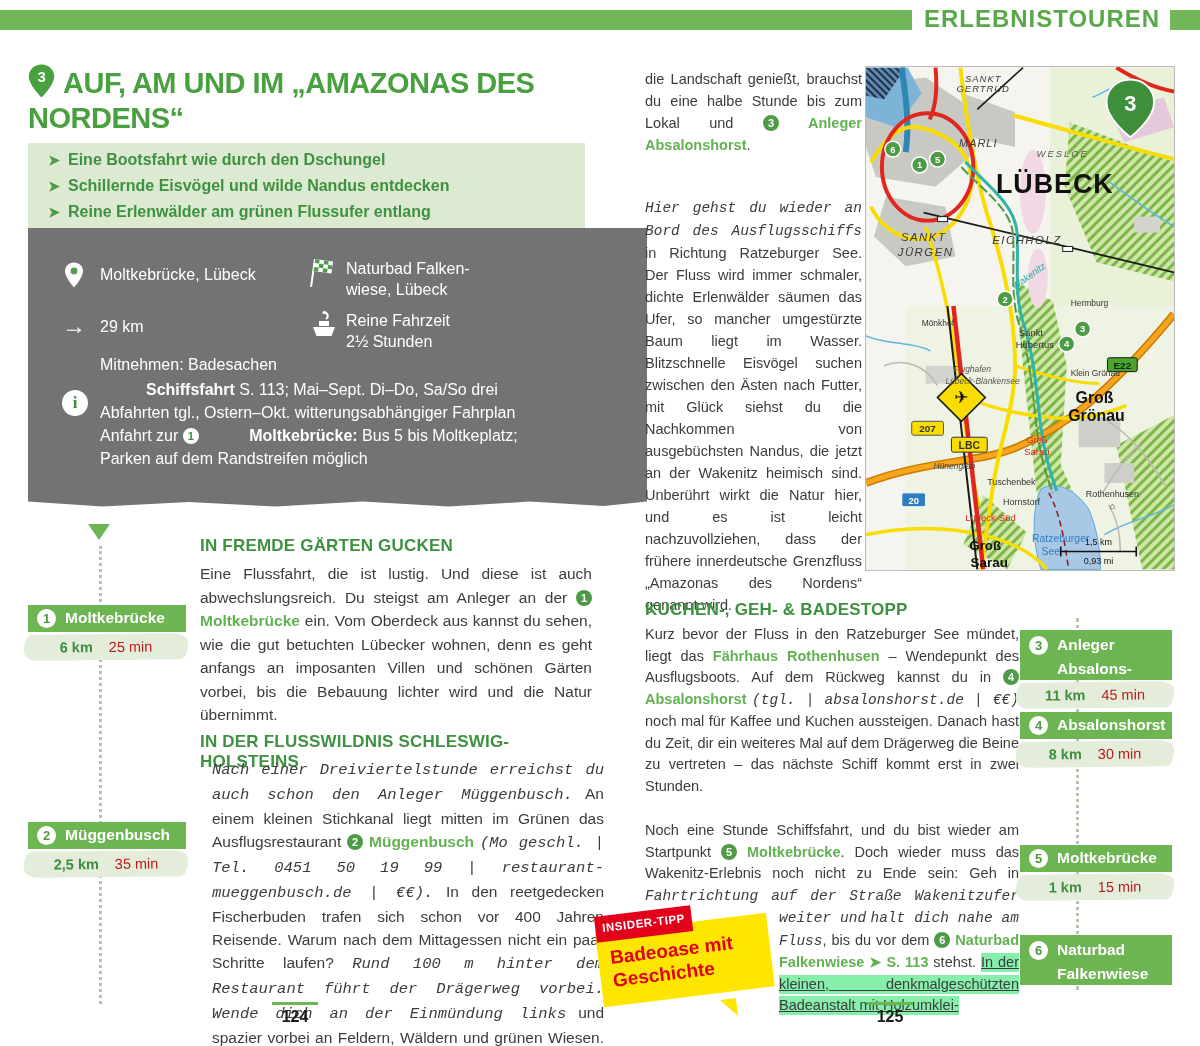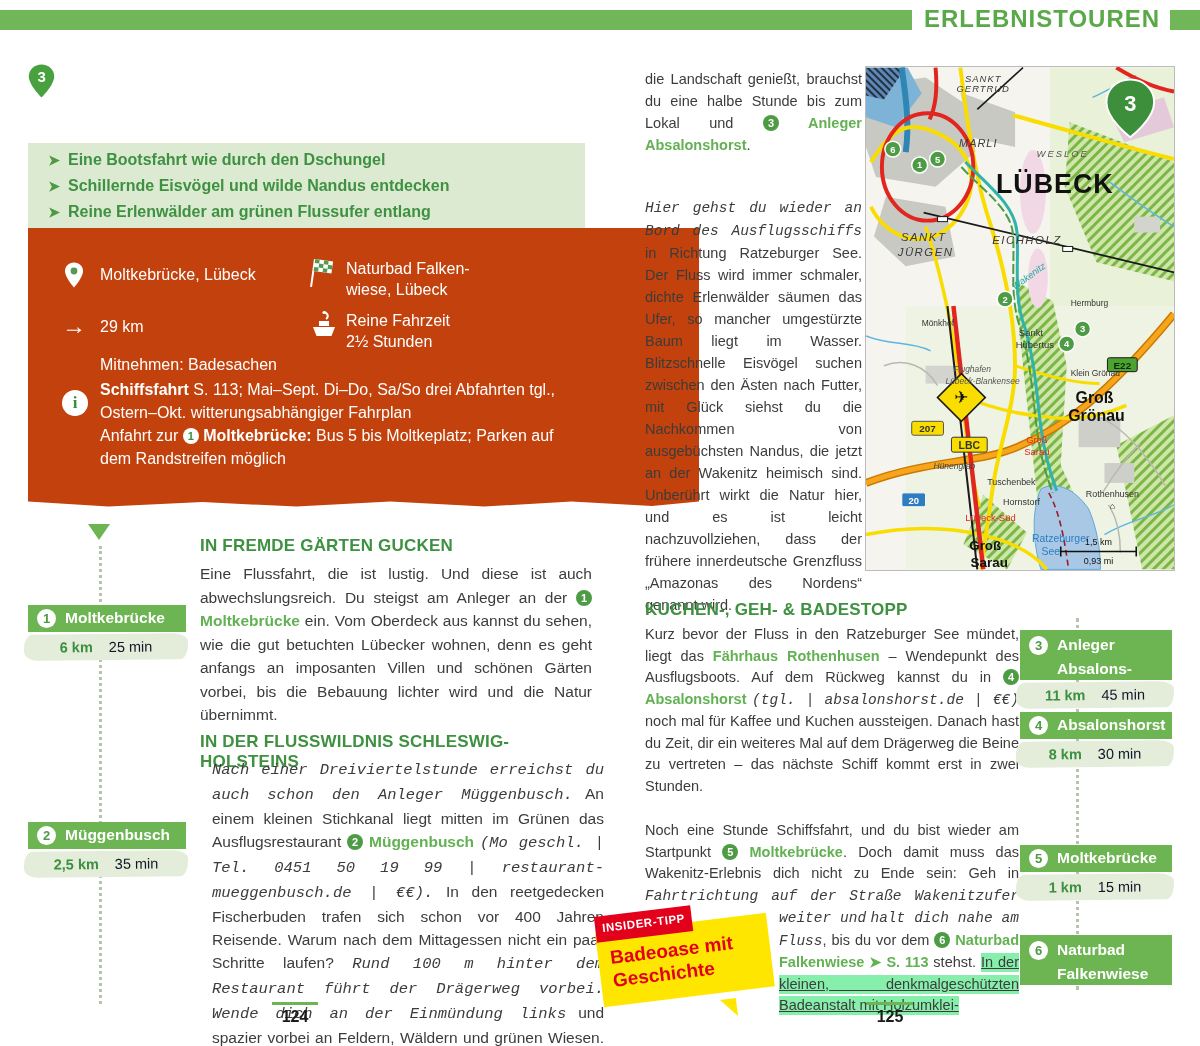--- a/index.html
+++ b/index.html
@@ -13,33 +13,33 @@
   
   .title{position:absolute;left:28px;top:64px;width:560px;color:#48a03e;font-weight:bold;
          font-size:29px;line-height:35px;letter-spacing:-0.5px;}
   .title .pin-ico{vertical-align:-5px;margin-right:8px;}
   
   .hibox{position:absolute;left:28px;top:143px;width:557px;height:85px;background:#dcead2;
          padding:8px 0 0 0;box-sizing:border-box;}
   .hirow{display:flex;align-items:baseline;height:26px;font-size:16px;font-weight:bold;color:#3e9140;}
   .hirow .arr{width:28px;text-align:center;margin-left:12px;color:#4d9a43;font-size:14px;flex:none;}
   
-  .infobox{position:absolute;left:28px;top:228px;width:671px;height:282px;background:#c2410c;color:#fff;
+  .infobox{position:absolute;left:28px;top:228px;width:619px;height:282px;background:#737373;color:#fff;
            clip-path:polygon(0 0,100% 0,100% 97%,93% 98.6%,81% 97%,68% 98.8%,54% 97%,40% 98.8%,26% 97.2%,12% 98.8%,0 97%);}
   .ib-item{position:absolute;font-size:16px;line-height:21px;white-space:pre-line;}
   .ib-icon{position:absolute;}
   .ib-arrow{position:absolute;font-size:24px;font-weight:bold;line-height:20px;}
   .ib-info-circ{position:absolute;width:26px;height:26px;border-radius:50%;background:#fff;
                 color:#3e8f3c;font-weight:bold;font-size:17px;text-align:center;line-height:26px;
                 font-family:"Liberation Serif",serif;}
   .ib-details{position:absolute;left:72px;top:150px;width:462px;font-size:16px;line-height:23px;}
   
   .rt-n{}
   .rt-i{font-style:italic;font-family:Liberation Mono, monospace;}
-  .rt-b{font-weight:bold;}
+  .rt-b{font-weight:bold;margin-left:46px;}
   .rt-g{color:#62b152;font-weight:bold;}
   .rt-hl{background:#86efac;padding:1px 0 2px 0;text-decoration:underline;}
   .cnum{display:inline-block;width:16px;height:16px;border-radius:50%;background:#4d9b45;color:#fff;
         font-size:11px;font-weight:bold;text-align:center;line-height:16px;vertical-align:1px;}
   .infobox .cnum{background:#fff;color:#3e8f3c;}
   
   .colhead{font-size:17px;font-weight:bold;color:#3e9140;letter-spacing:0.2px;}
   .para{text-align:justify;}
   .lcol-h1{position:absolute;left:200px;top:536px;width:392px;}
   .lcol-p1{position:absolute;left:200px;top:562px;width:392px;font-size:15.5px;line-height:23.5px;}
@@ -56,21 +56,21 @@
         border-left:11px solid transparent;border-right:11px solid transparent;border-top:16px solid #6db452;}
   .rbar{position:absolute;background:#6db452;color:#fff;font-weight:bold;font-size:15.5px;
         display:flex;gap:9px;padding-left:9px;box-sizing:border-box;z-index:2;align-items:flex-start;}
   .rbar .wnum{width:19px;height:19px;background:#fff;color:#4d9b45;border-radius:50%;text-align:center;
               line-height:19px;font-size:13px;flex:none;margin-top:4px;}
   .rbar .bname{white-space:pre-line;line-height:25px;}
   .rbar.twoline .bname{line-height:24px;padding-top:1px;}
   .brush{position:absolute;background:#e3edda;display:flex;justify-content:center;align-items:center;gap:16px;
          font-size:14.5px;border-radius:9px 16px 8px 14px/13px 8px 15px 9px;transform:rotate(-0.6deg);z-index:2;}
   .brush .d{color:#3e8f3f;font-weight:bold;}
-  .brush .t{color:#0f172a;}
+  .brush .t{color:#b91c1c;}
   
   .tip-float{float:left;display:block;width:168px;height:92px;margin:4px 12px 2px -46px;position:relative;}
   .tip-bubble{position:absolute;top:12px;left:0;width:172px;height:74px;background:#ffe600;
               transform:rotate(-7deg);display:flex;flex-direction:column;justify-content:center;padding-left:12px;box-sizing:border-box;}
   .tip-bubble .t{color:#e2001a;font-weight:bold;font-size:19px;line-height:23px;}
   .tip-tail{position:absolute;bottom:-14px;right:30px;width:0;height:0;transform:rotate(-7deg);
             border-left:16px solid transparent;border-top:18px solid #ffe600;}
   .tip-ribbon{position:absolute;top:0;left:-4px;background:#e2001a;color:#fff;font-weight:bold;
               font-size:11.5px;letter-spacing:0.6px;padding:2px 7px;transform:rotate(-7deg);z-index:2;}
   
@@ -86,21 +86,21 @@
 <div class="page">
 
   <div class="topbar"></div>
   <div class="topbar-right"></div>
   <div class="toplabel">ERLEBNISTOUREN</div>
 
   <div class="title">
     <svg class="pin-ico" width="27" height="34" viewBox="0 0 27 34">
       <path d="M13.5,0.5 C6.2,0.5 0.8,5.8 0.8,12.5 C0.8,21 13.5,33.5 13.5,33.5 C13.5,33.5 26.2,21 26.2,12.5 C26.2,5.8 20.8,0.5 13.5,0.5 Z" fill="#48a03e"></path>
       <text x="13.5" y="18" text-anchor="middle" font-size="15" font-weight="bold" fill="#fff">3</text>
-    </svg>
+    </svg><span>AUF, AM UND IM „AMAZONAS DES NORDENS“</span>
   </div>
 
   <div class="hibox">
     <div class="hirow">
       <span class="arr">➤</span>
       <span>Eine Bootsfahrt wie durch den Dschungel</span>
     </div>
     <div class="hirow">
       <span class="arr">➤</span>
       <span>Schillernde Eisvögel und wilde Nandus entdecken</span>
@@ -338,21 +338,21 @@
       <g>
         <path d="M266,12 C252,12 242,22 242,35 C242,52 266,70 266,70 C266,70 290,52 290,35 C290,22 280,12 266,12 Z" fill="#3e8f3c" stroke="#fff" stroke-width="2"></path>
         <text x="266" y="44" text-anchor="middle" font-size="22" font-weight="bold" fill="#fff">3</text>
       </g>
     </svg>
   </div>
 
   <div class="colhead rwcol-h">KUCHEN-, GEH- &amp; BADESTOPP</div>
   <div class="para rwcol-p1"><span class="rt-n">Kurz bevor der Fluss in den Ratzeburger See mündet, liegt das </span><span class="rt-g">Fährhaus Rothenhusen</span><span class="rt-n"> – Wendepunkt des Ausflugsboots. Auf dem Rückweg kannst du in </span><span class="cnum">4</span><span class="rt-g"> Absalonshorst </span><span class="rt-i">(tgl. | absalonshorst.de | €€)</span><span class="rt-n"> noch mal für Kaffee und Kuchen aussteigen. Danach hast du Zeit, dir ein weiteres Mal auf dem Drägerweg die Beine zu vertreten – das nächste Schiff kommt erst in zwei Stunden.</span></div>
   <div class="para rwcol-p2">
-    <span><span class="rt-n">Noch eine Stunde Schiffsfahrt, und du bist wieder am Startpunkt </span><span class="cnum">5</span><span class="rt-g"> Moltkebrücke</span><span class="rt-n">. Doch damit muss das Wakenitz-Erlebnis dich nicht zu Ende sein: Geh in </span><span class="rt-i">Fahrtrichtung auf der Straße Wakenitzufer weiter und</span></span>
+    <span><span class="rt-n">Noch eine Stunde Schiffsfahrt, und du bist wieder am Startpunkt </span><span class="cnum">5</span><span class="rt-g"> Moltkebrücke</span><span class="rt-n">. Doch wieder muss das Wakenitz-Erlebnis noch nicht zu Ende sein: Geh in </span><span class="rt-i">Fahrtrichtung auf der Straße Wakenitzufer weiter und</span></span>
     <span class="tip-float">
       <span class="tip-bubble">
         <span class="t">Badeoase mit</span>
         <span class="t">Geschichte</span>
       </span>
       <span class="tip-tail"></span>
       <span class="tip-ribbon">INSIDER-TIPP</span>
     </span>
     <span><span class="rt-i"> halt dich nahe am Fluss</span><span class="rt-n">, bis du vor dem </span><span class="cnum">6</span><span class="rt-g"> Naturbad Falkenwiese ➤ S. 113</span><span class="rt-n"> stehst. </span><span class="rt-hl">In der kleinen, denkmalgeschützten Badeanstalt mit Holzumklei-</span></span>
   </div>

